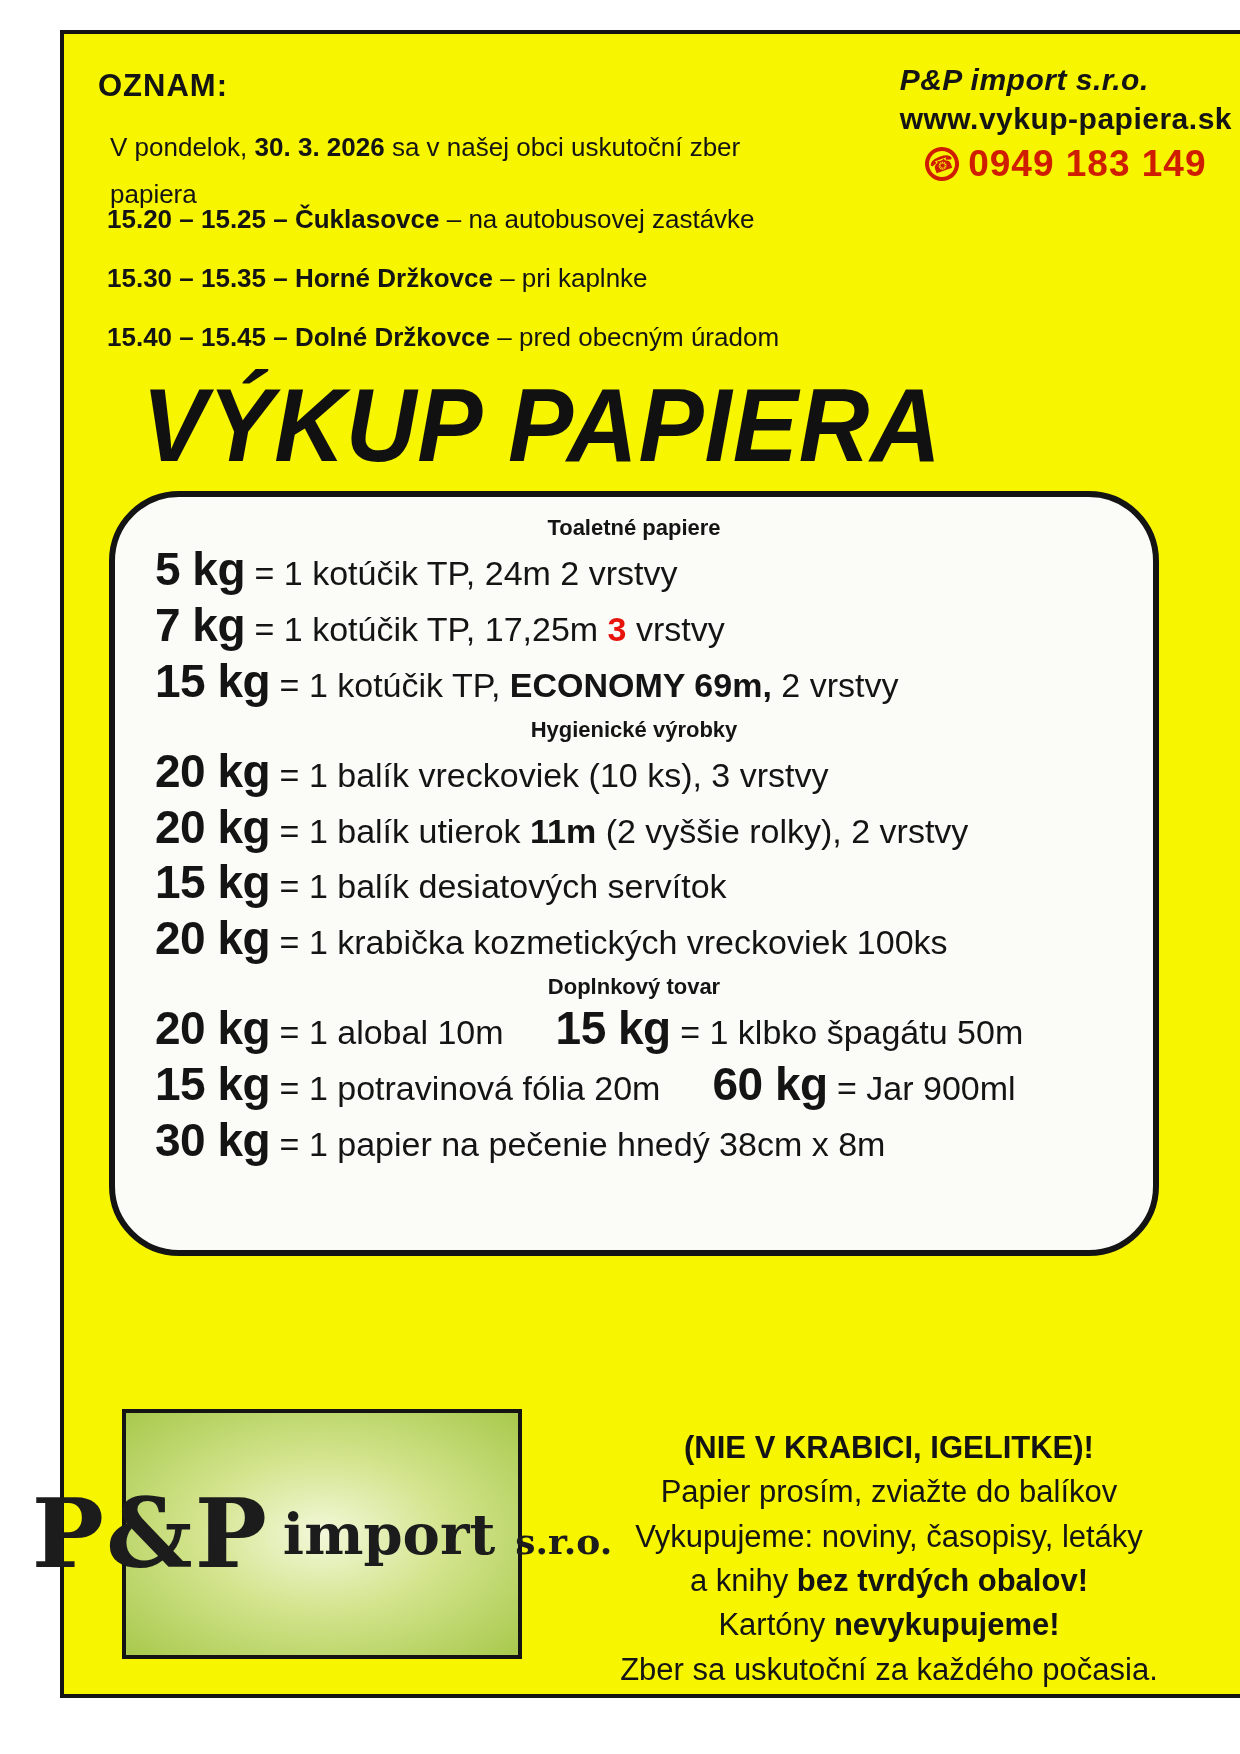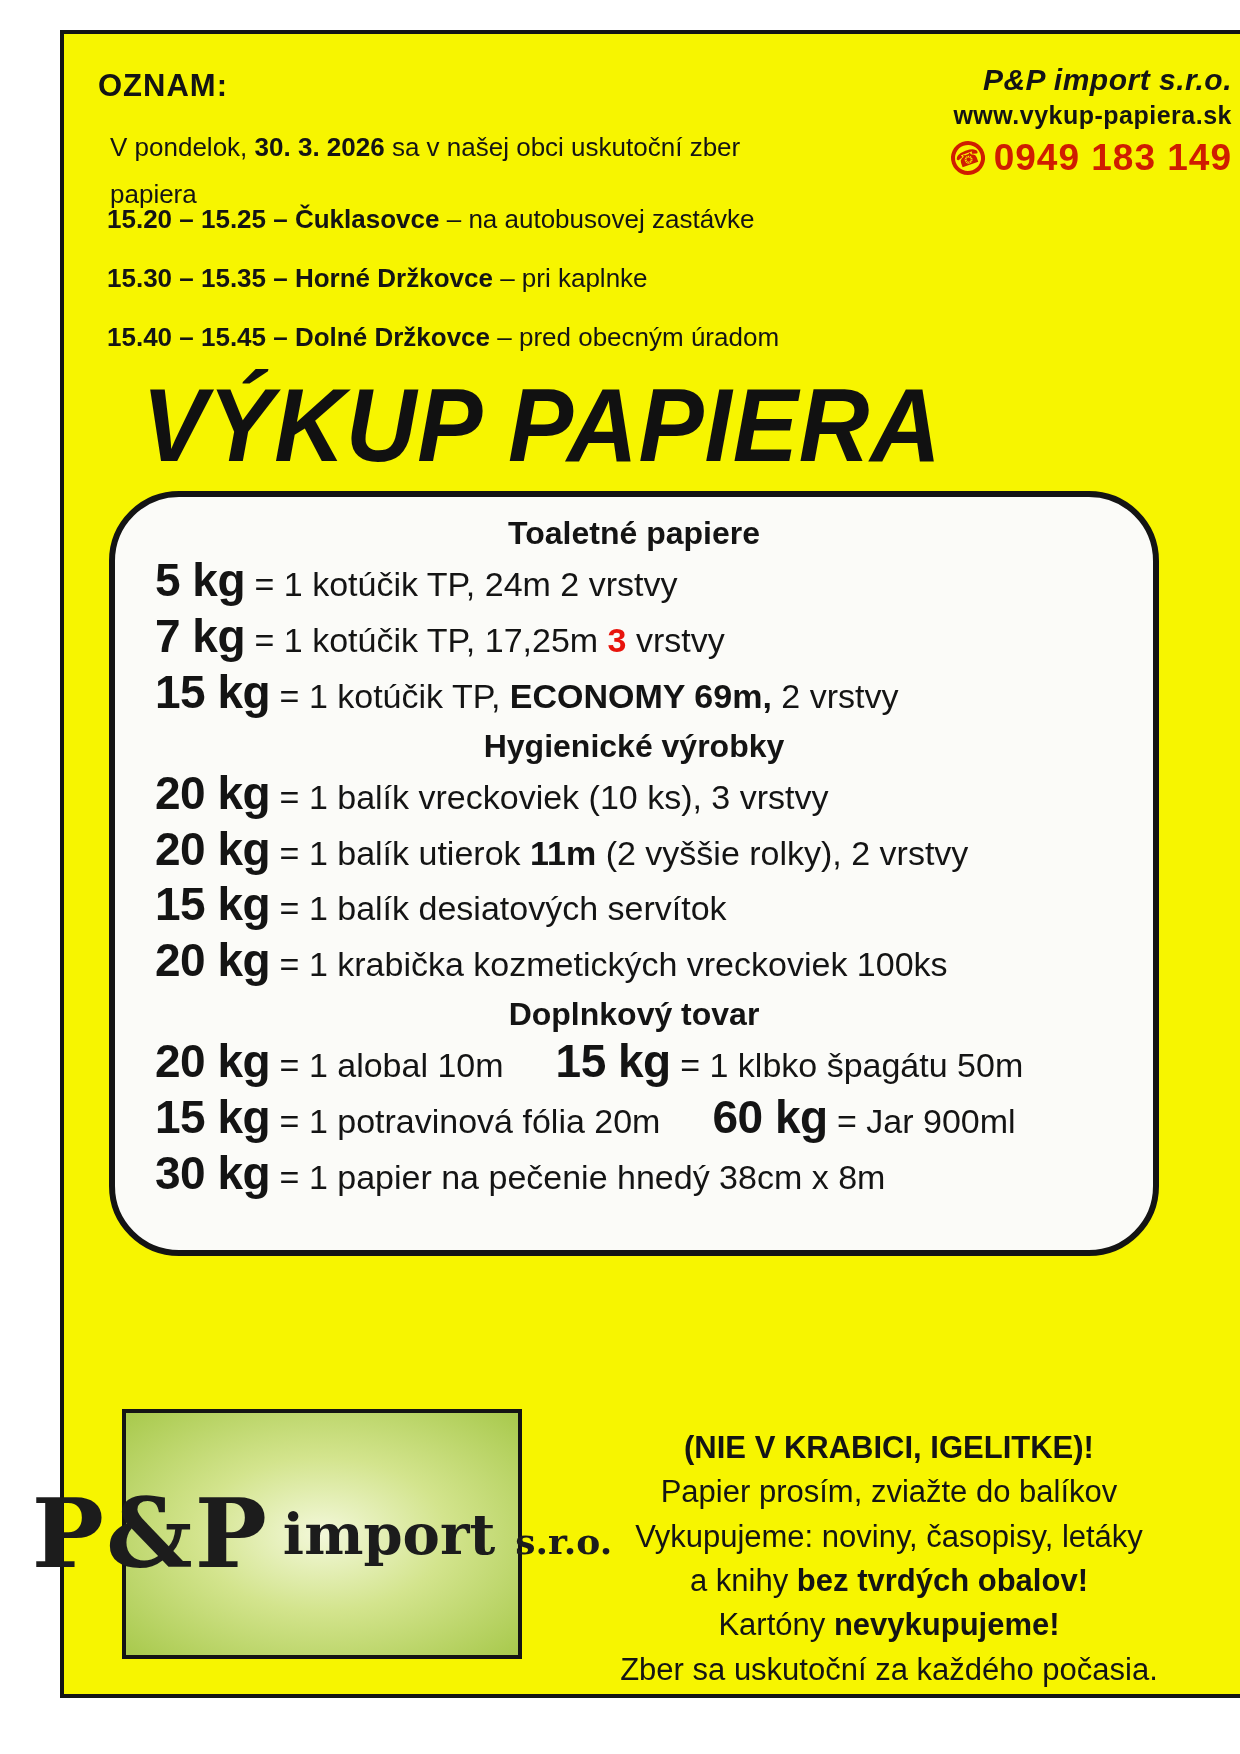--- a/index.html
+++ b/index.html
@@ -1,38 +1,38 @@
 <!DOCTYPE html>
 <html><head>
 <meta charset="utf-8">
 <style>
   html,body{margin:0;padding:0;}
   .page{position:relative;width:1240px;height:1754px;background:#ffffff;overflow:hidden;
         font-family:"Liberation Sans", sans-serif;color:#141414;}
   .flyer{position:absolute;left:60px;top:30px;width:1196px;height:1668px;
          background:#f7f500;border:4px solid #141414;box-sizing:border-box;}
   .oznam{position:absolute;left:34px;top:34px;font-size:31px;font-weight:bold;letter-spacing:1px;}
-  .header-right{position:absolute;top:26px;right:20px;text-align:right;line-height:1.3;}
+  .header-right{position:absolute;top:26px;right:20px;text-align:left;line-height:1.3;}
   .company{font-size:30px;font-weight:bold;font-style:italic;letter-spacing:.5px;}
-  .website{font-size:25px;font-weight:bold;letter-spacing:.5px;}
+  .website{font-size:30px;font-weight:bold;letter-spacing:.5px;}
   .phone-row{display:flex;align-items:center;justify-content:center;gap:9px;margin-top:2px;}
   .phone-icon{width:34px;height:34px;border:4px solid #cf1d00;border-radius:50%;
               display:inline-flex;align-items:center;justify-content:center;
               font-size:20px;color:#cf1d00;box-sizing:border-box;transform:rotate(-20deg);}
   .phone-number{font-size:37px;font-weight:bold;color:#cf1d00;letter-spacing:1px;}
   .intro{position:absolute;left:46px;top:90px;width:660px;font-size:26px;line-height:1.8;white-space:pre-wrap;}
   .schedule{position:absolute;left:43px;top:170px;font-size:26px;}
   .schedule-line{margin-bottom:28px;white-space:pre-wrap;}
   .big-title{position:absolute;left:78px;top:332px;font-size:104px;font-weight:800;font-style:italic;
              letter-spacing:1px;white-space:nowrap;transform:scaleX(0.94);transform-origin:left center;
              color:#111;}
   .price-box{position:absolute;left:45px;top:457px;width:1050px;height:765px;background:#fbfbf8;
              border:6px solid #141414;border-radius:70px;box-sizing:border-box;
              padding:10px 26px 20px 26px;overflow:hidden;}
-  .section-heading{text-align:center;font-size:32px;font-weight:bold;margin:8px 0 2px 0;}
+  .section-heading{text-align:center;font-size:22px;font-weight:bold;margin:8px 0 2px 0;}
   .item-row{font-size:34px;margin:2px 0 2px 14px;white-space:pre-wrap;line-height:1.35;}
   .seg-kg{font-size:46px;font-weight:800;line-height:1.15;letter-spacing:-0.5px;margin-top:12px;}
   .seg-bold{font-weight:bold;}
   .seg-red{color:#e8140c;font-weight:bold;}
   .seg-gap{display:inline-block;width:52px;}
   .logo-box{position:absolute;left:58px;top:1375px;width:400px;height:250px;
             border:4px solid #141414;box-sizing:border-box;
             background:radial-gradient(ellipse at center,#f3f8da 0%,#d3e48d 45%,#a8c94c 100%);
             display:flex;flex-direction:row;align-items:center;justify-content:center;gap:14px;text-align:right;}
   .logo-pp{font-family:"DejaVu Serif", serif;font-weight:bold;font-size:96px;line-height:.85;

